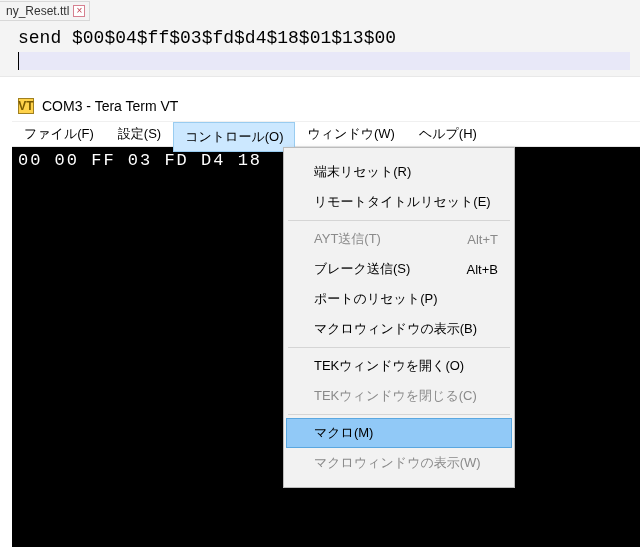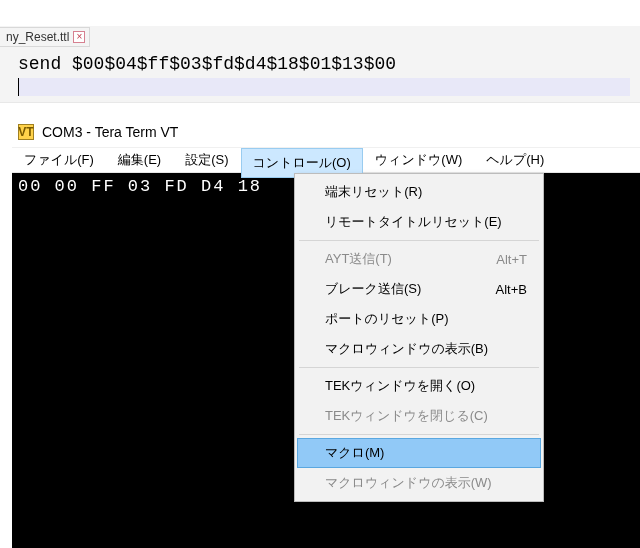--- a/index.html
+++ b/index.html
@@ -17,21 +17,20 @@
   .editor-area {
     background: #f4f4f4;
     height: 77px;
     border-bottom: 1px solid #e8e8e8;
   }
   .tab-row {
     display: flex;
     align-items: center;
     height: 22px;
     padding-left: 0;
-    margin-top: 26px;
   }
   .tab {
     display: flex;
     align-items: center;
     background: #f4f4f4;
     border: 1px solid #d8d8d8;
     border-left: none;
     padding: 2px 4px 2px 6px;
     font-size: 12px;
     color: #333;
@@ -118,26 +117,26 @@
     padding: 4px 6px;
     height: 400px;
     white-space: pre;
     letter-spacing: 2px;
   }
 
   
   .dropdown {
     position: absolute;
     top: 56px;
-    left: 282px;
-    width: 250px;
+    left: 271px;
+    width: 232px;
     background: #f2f2f2;
     border: 1px solid #bcbcbc;
     box-shadow: 3px 3px 6px rgba(0,0,0,0.25);
-    padding: 3px 2px;
+    padding: 9px 2px;
     z-index: 10;
   }
   .dd-item {
     display: flex;
     justify-content: space-between;
     align-items: center;
     padding: 6px 14px 6px 28px;
     font-size: 13px;
     color: #000;
     cursor: default;
@@ -172,21 +171,20 @@
 
 <div class="gap"></div>
 
 <div class="tt-window">
   <div class="titlebar">
     <span class="tt-icon">VT</span>
     <span>COM3 - Tera Term VT</span>
   </div>
   <div class="menubar">
     <div class="menu-item">ファイル(F)</div>
-    <div class="menu-item">編集(E)</div>
     <div class="menu-item">設定(S)</div>
     <div class="menu-item open">コントロール(O)</div>
     <div class="menu-item">ウィンドウ(W)</div>
     <div class="menu-item">ヘルプ(H)</div>
   </div>
   <div class="terminal"><span>00 00 FF 03 FD D4 18</span></div>
 
   <div class="dropdown">
     <div class="dd-item">
       <span>端末リセット(R)</span>

